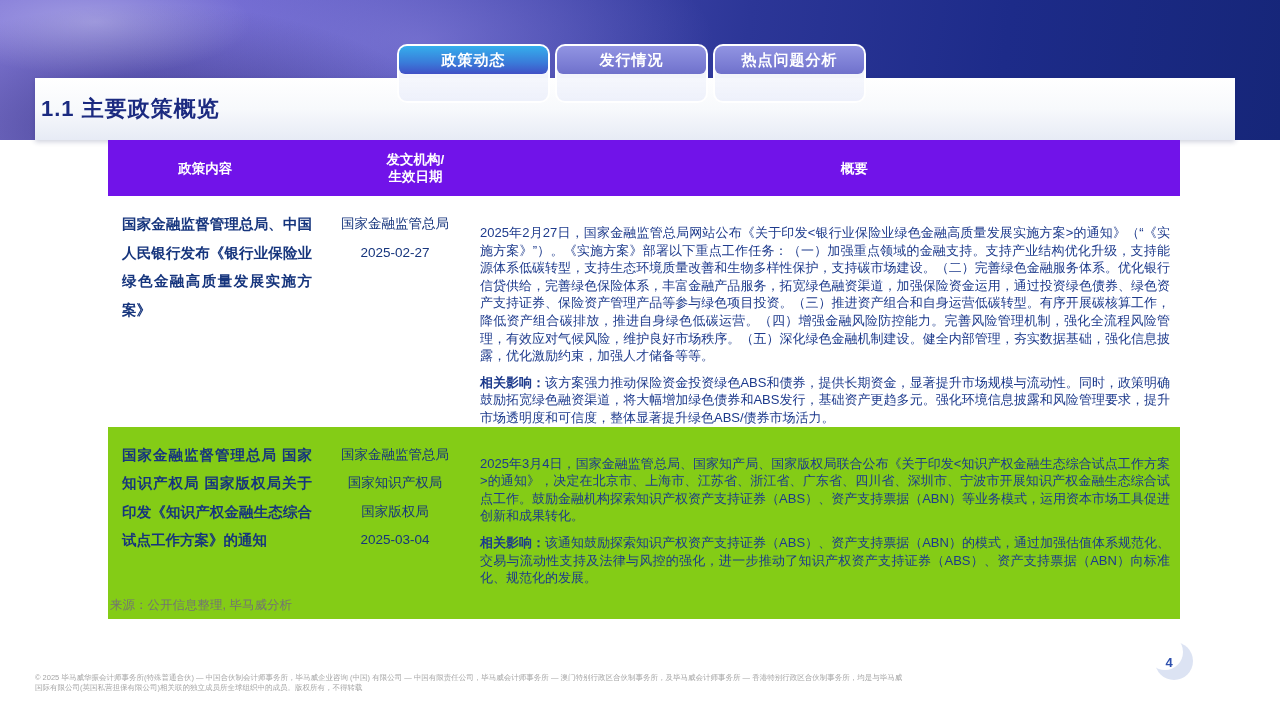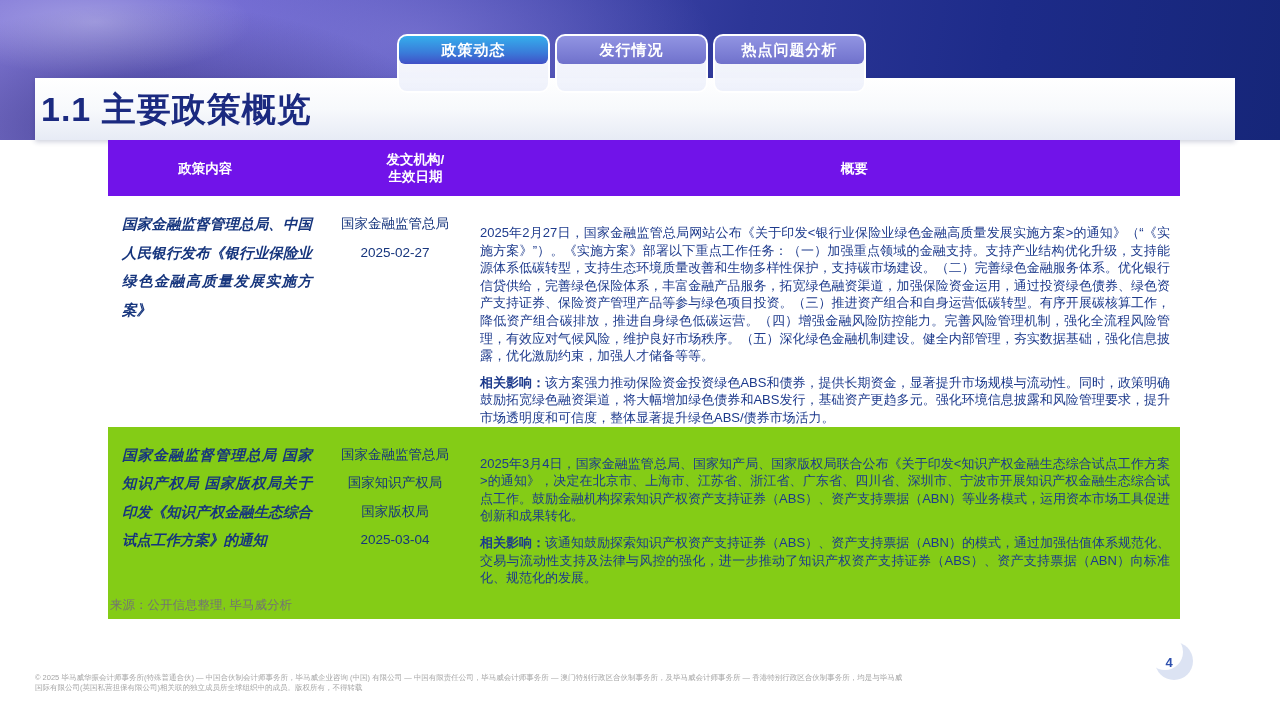--- a/index.html
+++ b/index.html
@@ -18,25 +18,25 @@
       linear-gradient(97deg,#8279d8 0%,#6f68d0 18%,#4a4cb2 38%,#2c3697 58%,#1d2b89 78%,#162679 100%);
   }
   
   .title-band {
     position:absolute; left:35px; top:78px; width:1200px; height:62px;
     background:linear-gradient(180deg,#ffffff 0%,#f7f9fc 50%,#e7ebf5 100%);
     box-shadow:0 2px 5px rgba(20,30,90,0.20);
     z-index:2;
   }
   .page-title {
-    font-size:34px; font-weight:bold; color:#1b2a80;
+    font-size:22px; font-weight:bold; color:#1b2a80;
     line-height:62px; padding-left:6px; letter-spacing:1px; white-space:nowrap;
   }
   
-  .tabs { position:absolute; left:397px; top:34px; display:flex; gap:5px; z-index:3; }
+  .tabs { position:absolute; left:397px; top:44px; display:flex; gap:5px; z-index:3; }
   .tab {
     width:153px; height:59px; box-sizing:border-box;
     border:2px solid rgba(255,255,255,0.95); border-radius:10px; overflow:hidden;
     background:linear-gradient(180deg,rgba(255,255,255,0.96) 0%,#eef1fb 100%);
     cursor:pointer;
   }
   .tab-top {
     height:28px; display:flex; align-items:center; justify-content:center;
     color:#ffffff; font-weight:bold; font-size:15px; border-radius:0 0 6px 6px;
     letter-spacing:1px; white-space:nowrap;
@@ -49,21 +49,21 @@
   .th {
     display:flex; flex-direction:column; align-items:center; justify-content:center;
     color:#ffffff; font-weight:bold; font-size:13.5px; line-height:17px; text-align:center;
   }
   .w-col1 { width:212px; } .w-col2 { width:150px; } .w-col3 { width:710px; }
   .trow { display:flex; }
   .trow.white { background:#ffffff; min-height:228px; }
   .trow.gray  { background:#84cc16; min-height:192px; }
   .cell-policy {
     box-sizing:border-box; width:212px; padding:14px 8px 0 14px;
-    font-size:14.5px; font-weight:bold; color:#16357d; line-height:28.5px; text-align:justify;font-style:italic;
+    font-size:14.5px; font-weight:bold; color:#16357d; line-height:28.5px; text-align:justify;
   }
   .cell-issuer {
     box-sizing:border-box; width:150px; padding-top:14px; text-align:center;
     font-size:13.5px; color:#16357d; line-height:28.5px;
   }
   .cell-issuer span { display:block; }
   .cell-summary {
     box-sizing:border-box; width:710px; padding:8px 10px 0 10px;
     font-size:13px; color:#1d3a8c; line-height:17.6px; text-align:justify;margin-top:20px;
   }

